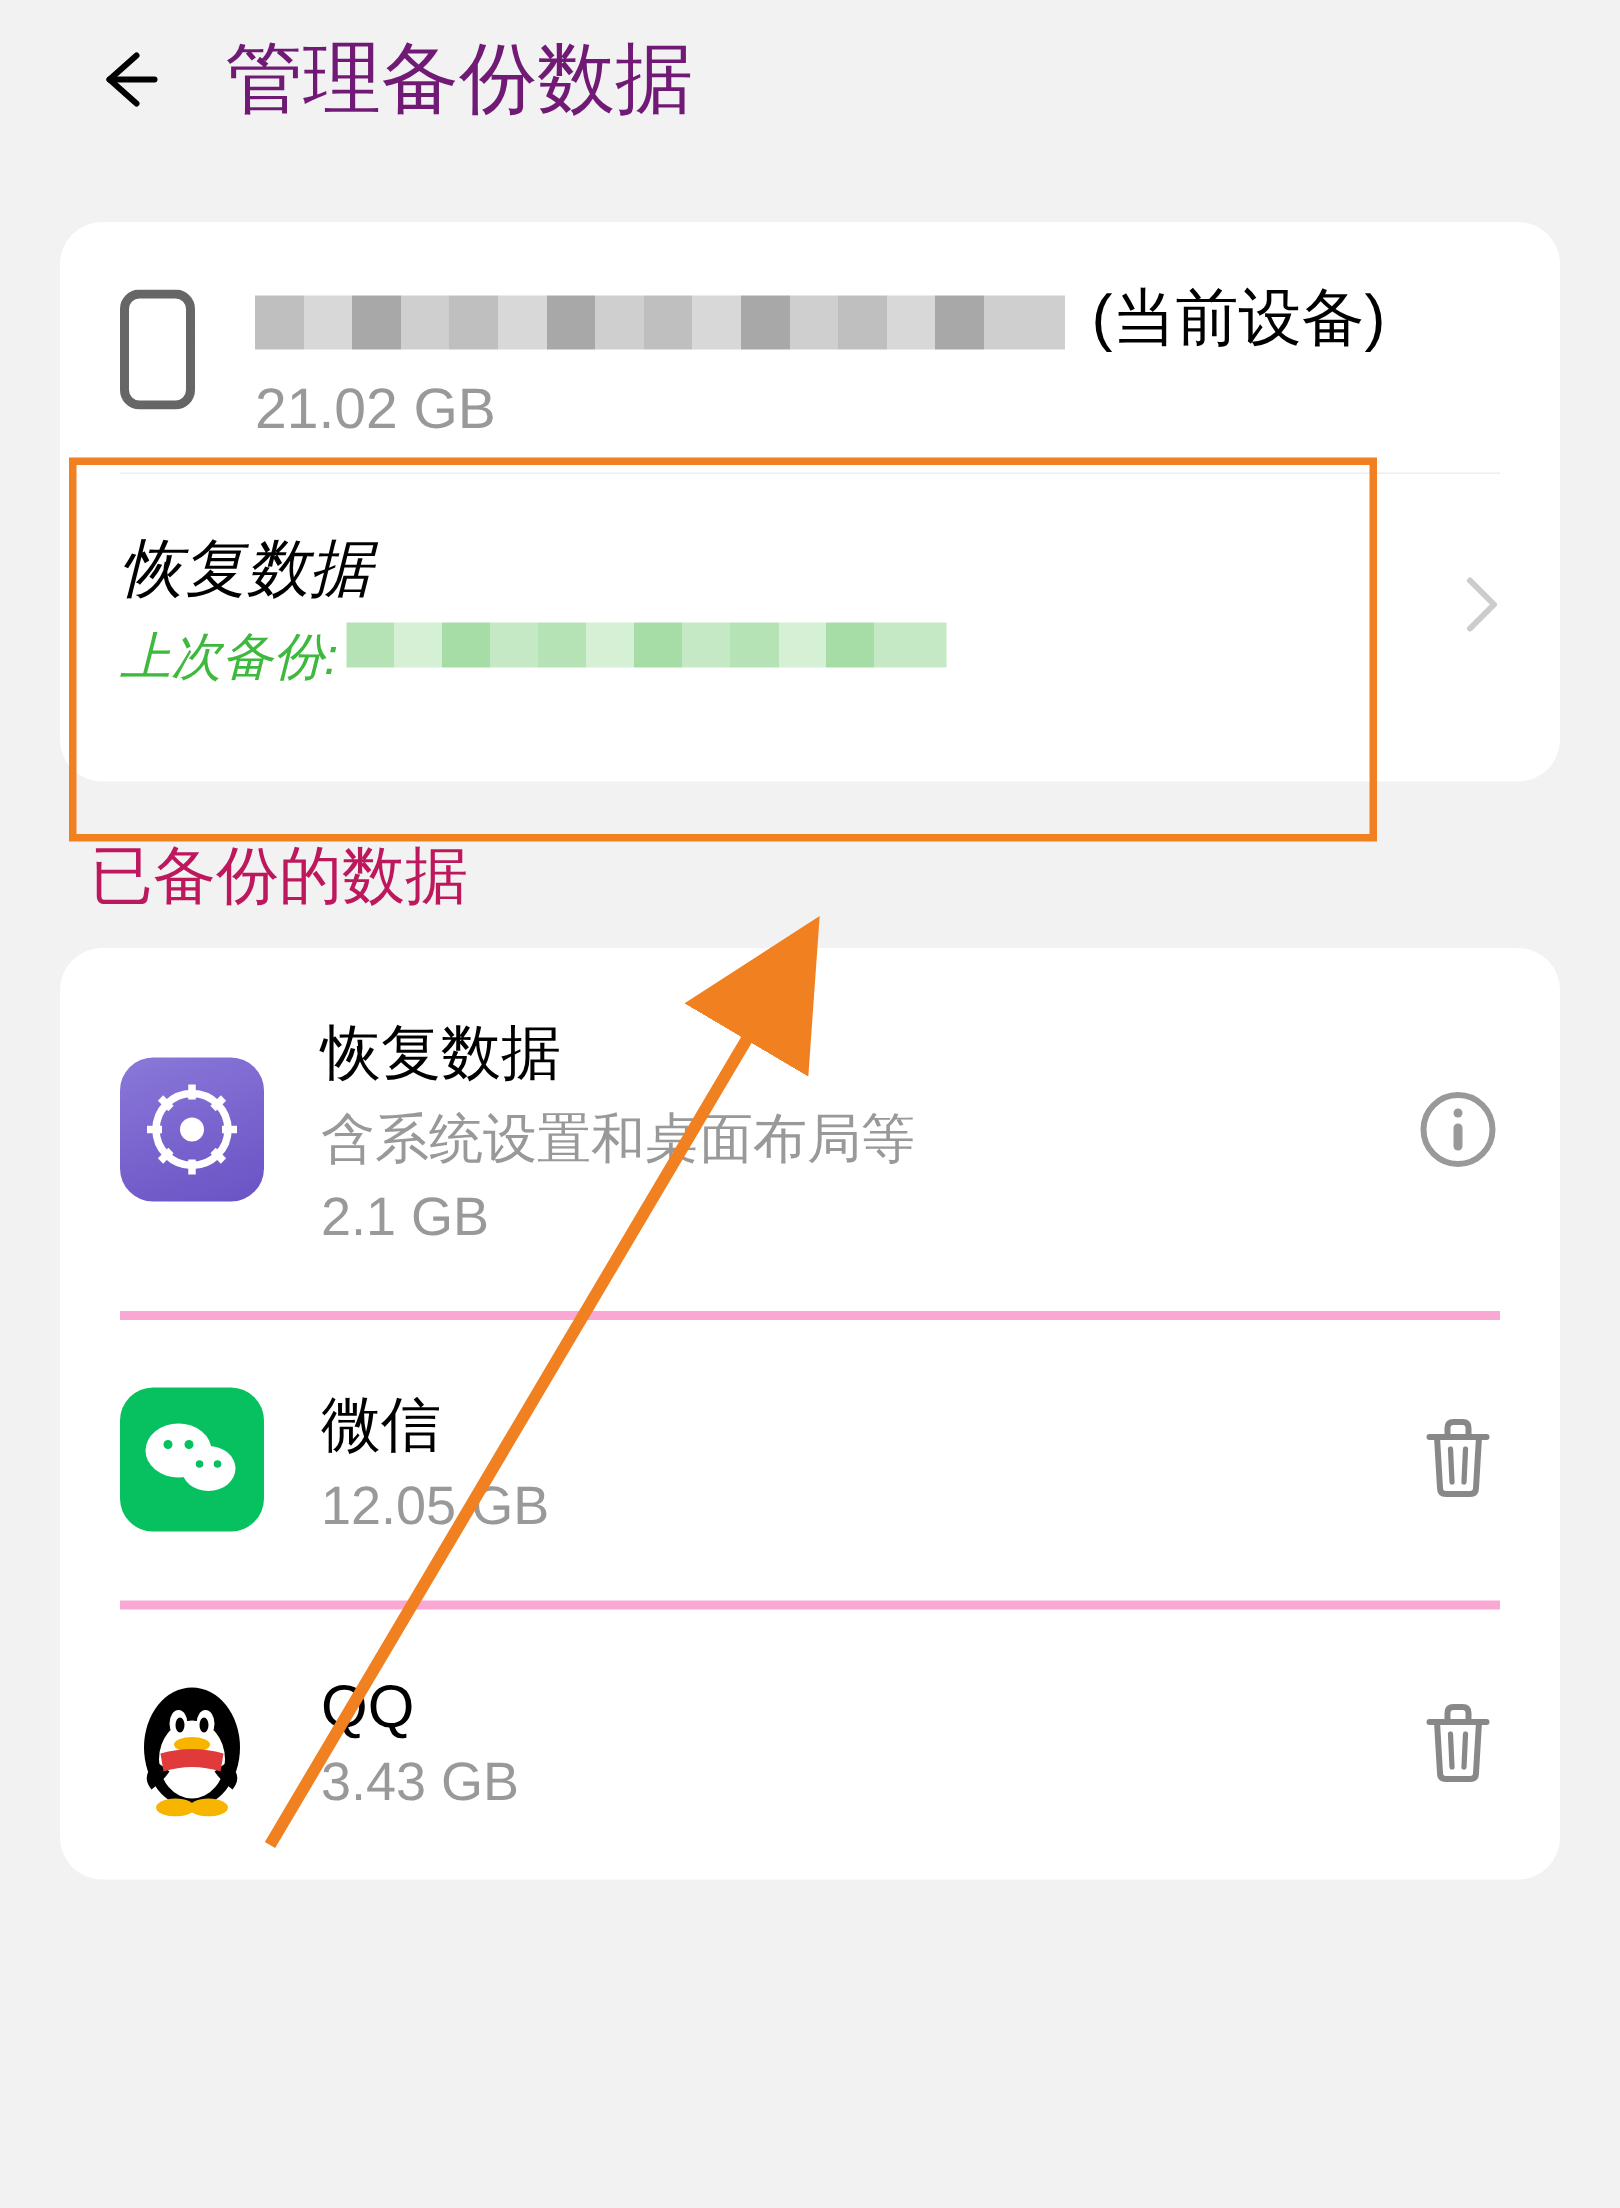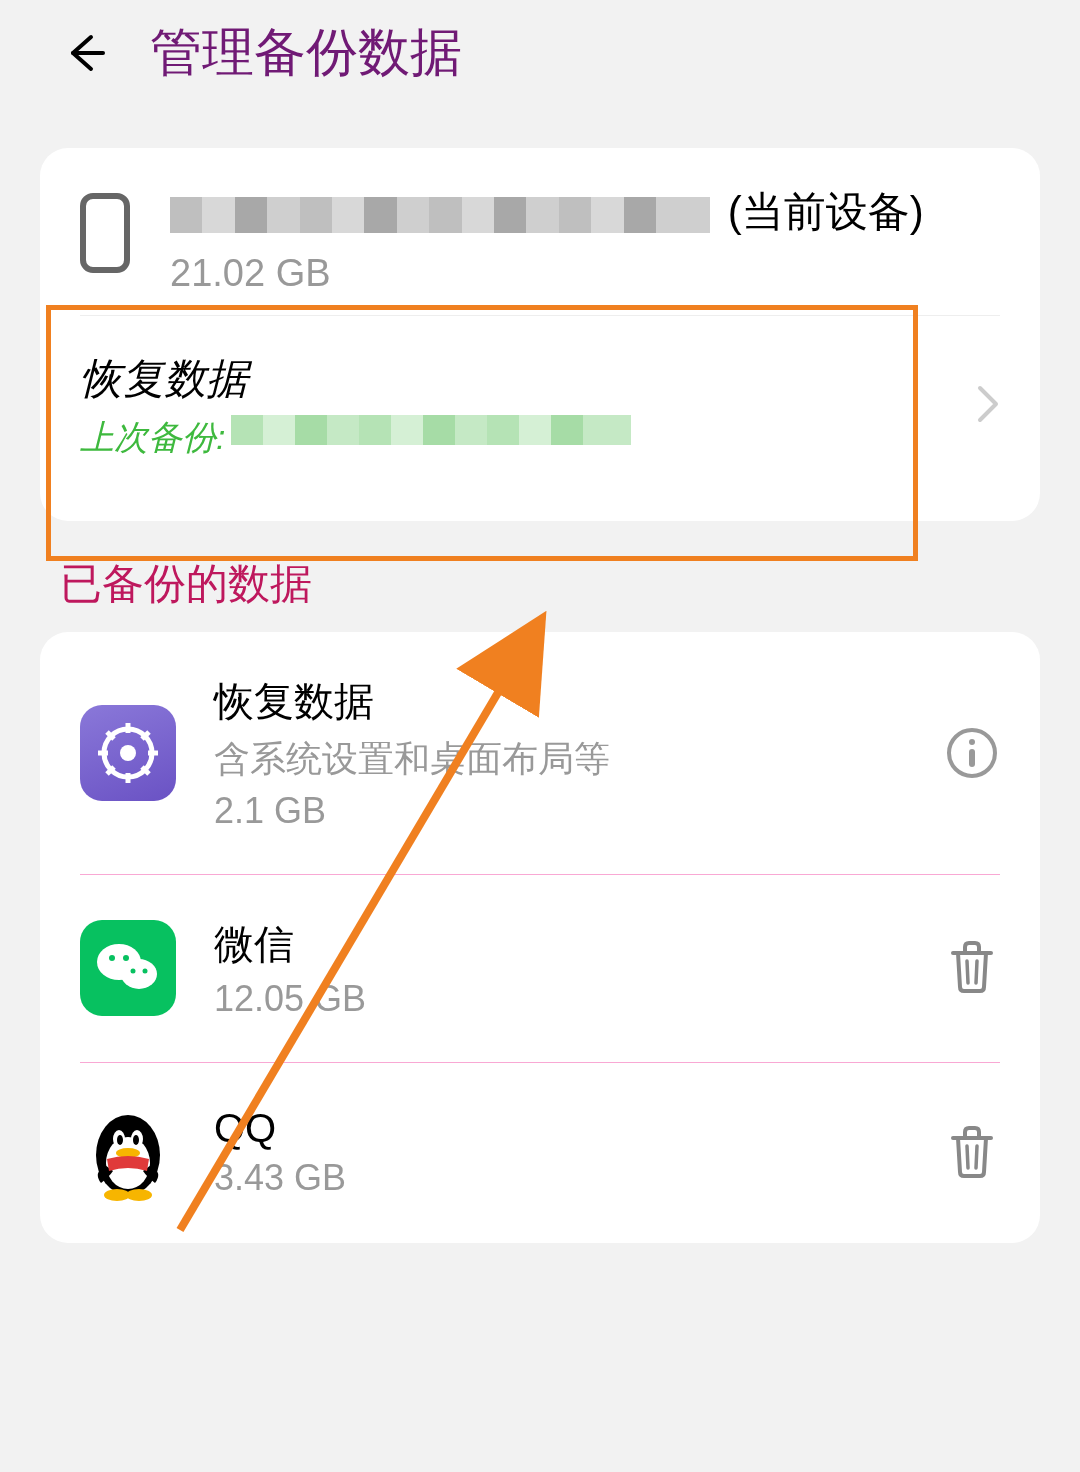--- a/index.html
+++ b/index.html
@@ -132,21 +132,21 @@
       margin-top: 10px;
       padding: 0 40px;
     }
     .app-row {
       display: flex;
       align-items: center;
       padding: 42px 0;
       gap: 38px;
     }
     .app-row + .app-row {
-      border-top: 1px solid #f9a8d4;
+      border-top: 6px solid #f9a8d4;
     }
     .app-icon {
       width: 96px;
       height: 96px;
       border-radius: 22px;
       flex-shrink: 0;
       display: flex;
       align-items: center;
       justify-content: center;
     }

